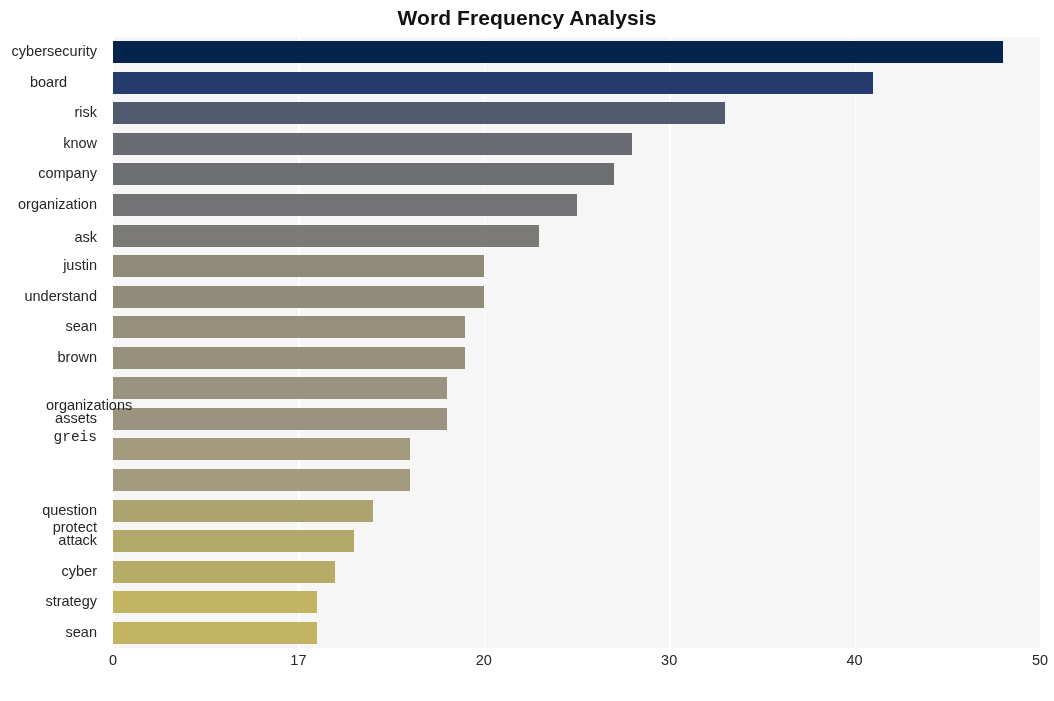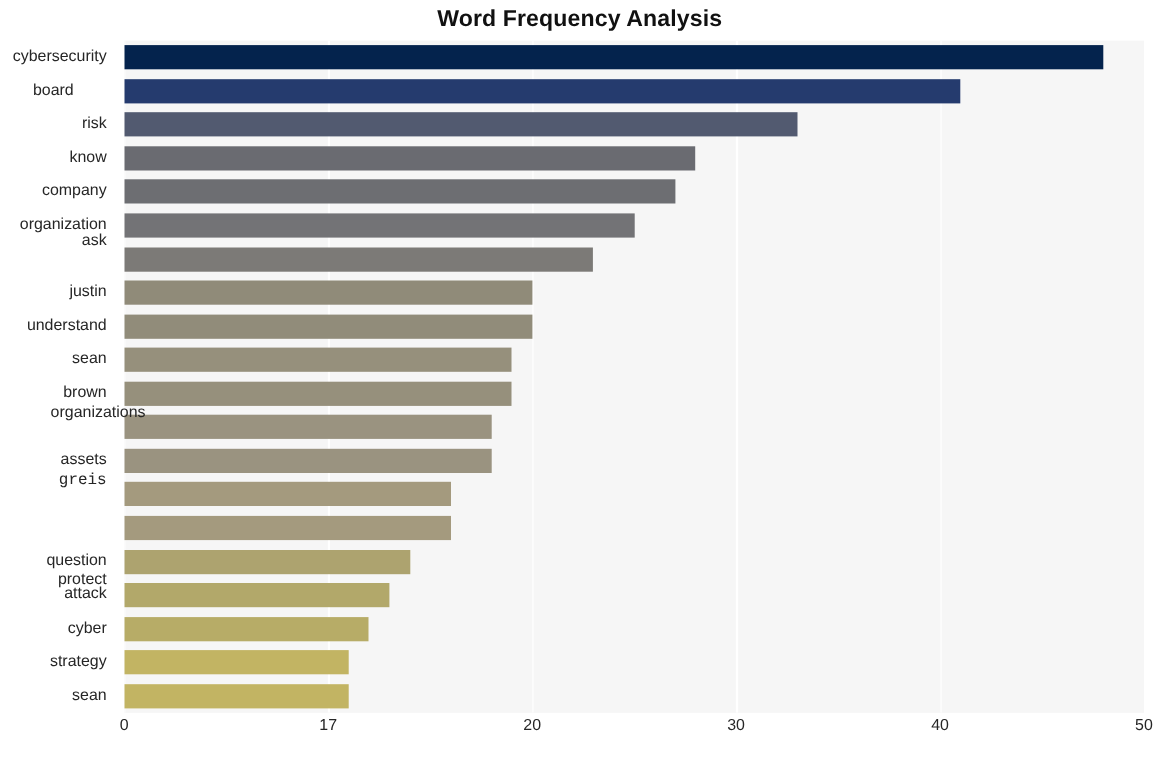--- a/index.html
+++ b/index.html
@@ -203,26 +203,26 @@
       </div>
   </div>
 
   <div id="ylabels">
       <div class="ytick" style="top: 7.275px;">cybersecurity</div>
       <div class="ytick" style="top: 37.825px; text-align: center;">board</div>
       <div class="ytick" style="top: 68.375px;">risk</div>
       <div class="ytick" style="top: 98.925px;">know</div>
       <div class="ytick" style="top: 129.475px;">company</div>
       <div class="ytick" style="top: 160.025px;">organization</div>
-      <div class="ytick" style="top: 175px;">ask</div>
+      <div class="ytick" style="top: 193px;">ask</div>
       <div class="ytick" style="top: 221.125px;">justin</div>
       <div class="ytick" style="top: 251.675px;">understand</div>
       <div class="ytick" style="top: 282.225px;">sean</div>
       <div class="ytick" style="top: 312.775px;">brown</div>
-      <div class="ytick" style="top: 331px; margin-left: 46px;">organizations</div>
+      <div class="ytick" style="top: 361px; margin-left: 46px;">organizations</div>
       <div class="ytick" style="top: 373.875px;">assets</div>
       <div class="ytick" style="top: 393px; font-family: Liberation Mono, monospace;">greis</div>
       <div class="ytick" style="top: 434.975px; margin-top: 48px;">protect</div>
       <div class="ytick" style="top: 465.525px;">question</div>
       <div class="ytick" style="top: 496.075px;">attack</div>
       <div class="ytick" style="top: 526.625px;">cyber</div>
       <div class="ytick" style="top: 557.175px;">strategy</div>
       <div class="ytick" style="top: 587.725px;">sean</div>
     </div>
 

